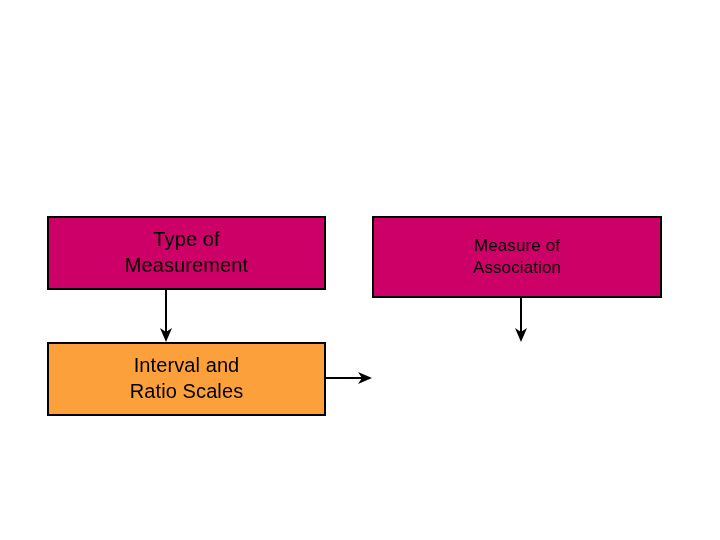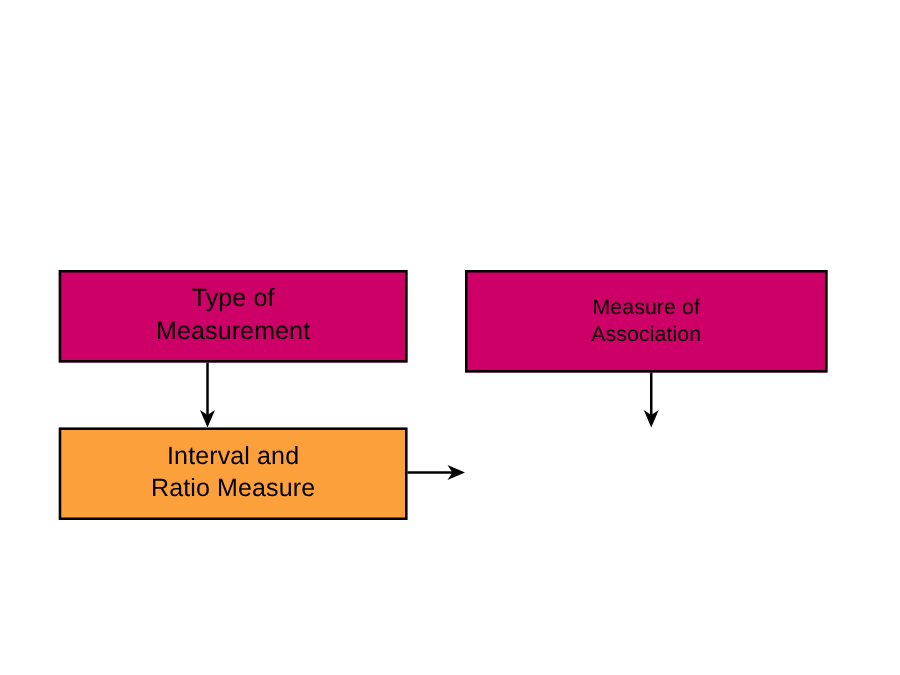--- a/index.html
+++ b/index.html
@@ -104,21 +104,21 @@
 Measurement</span>
   </div>
 
   <div class="node" id="node-measure-of-association">
     <span class="node-text">Measure of
 Association</span>
   </div>
 
   <div class="node" id="node-interval-ratio-scales">
     <span class="node-text">Interval and
-Ratio Measure</span>
+Ratio Scales</span>
   </div>
 
 
   <svg id="connectors" viewBox="0 0 720 540">
 
     <g>
       <line class="conn-line" x1="166" y1="290" x2="166" y2="334"></line>
       <polygon class="conn-head" points="166,342 160,328 166,332 172,328"></polygon>
     </g>
 

